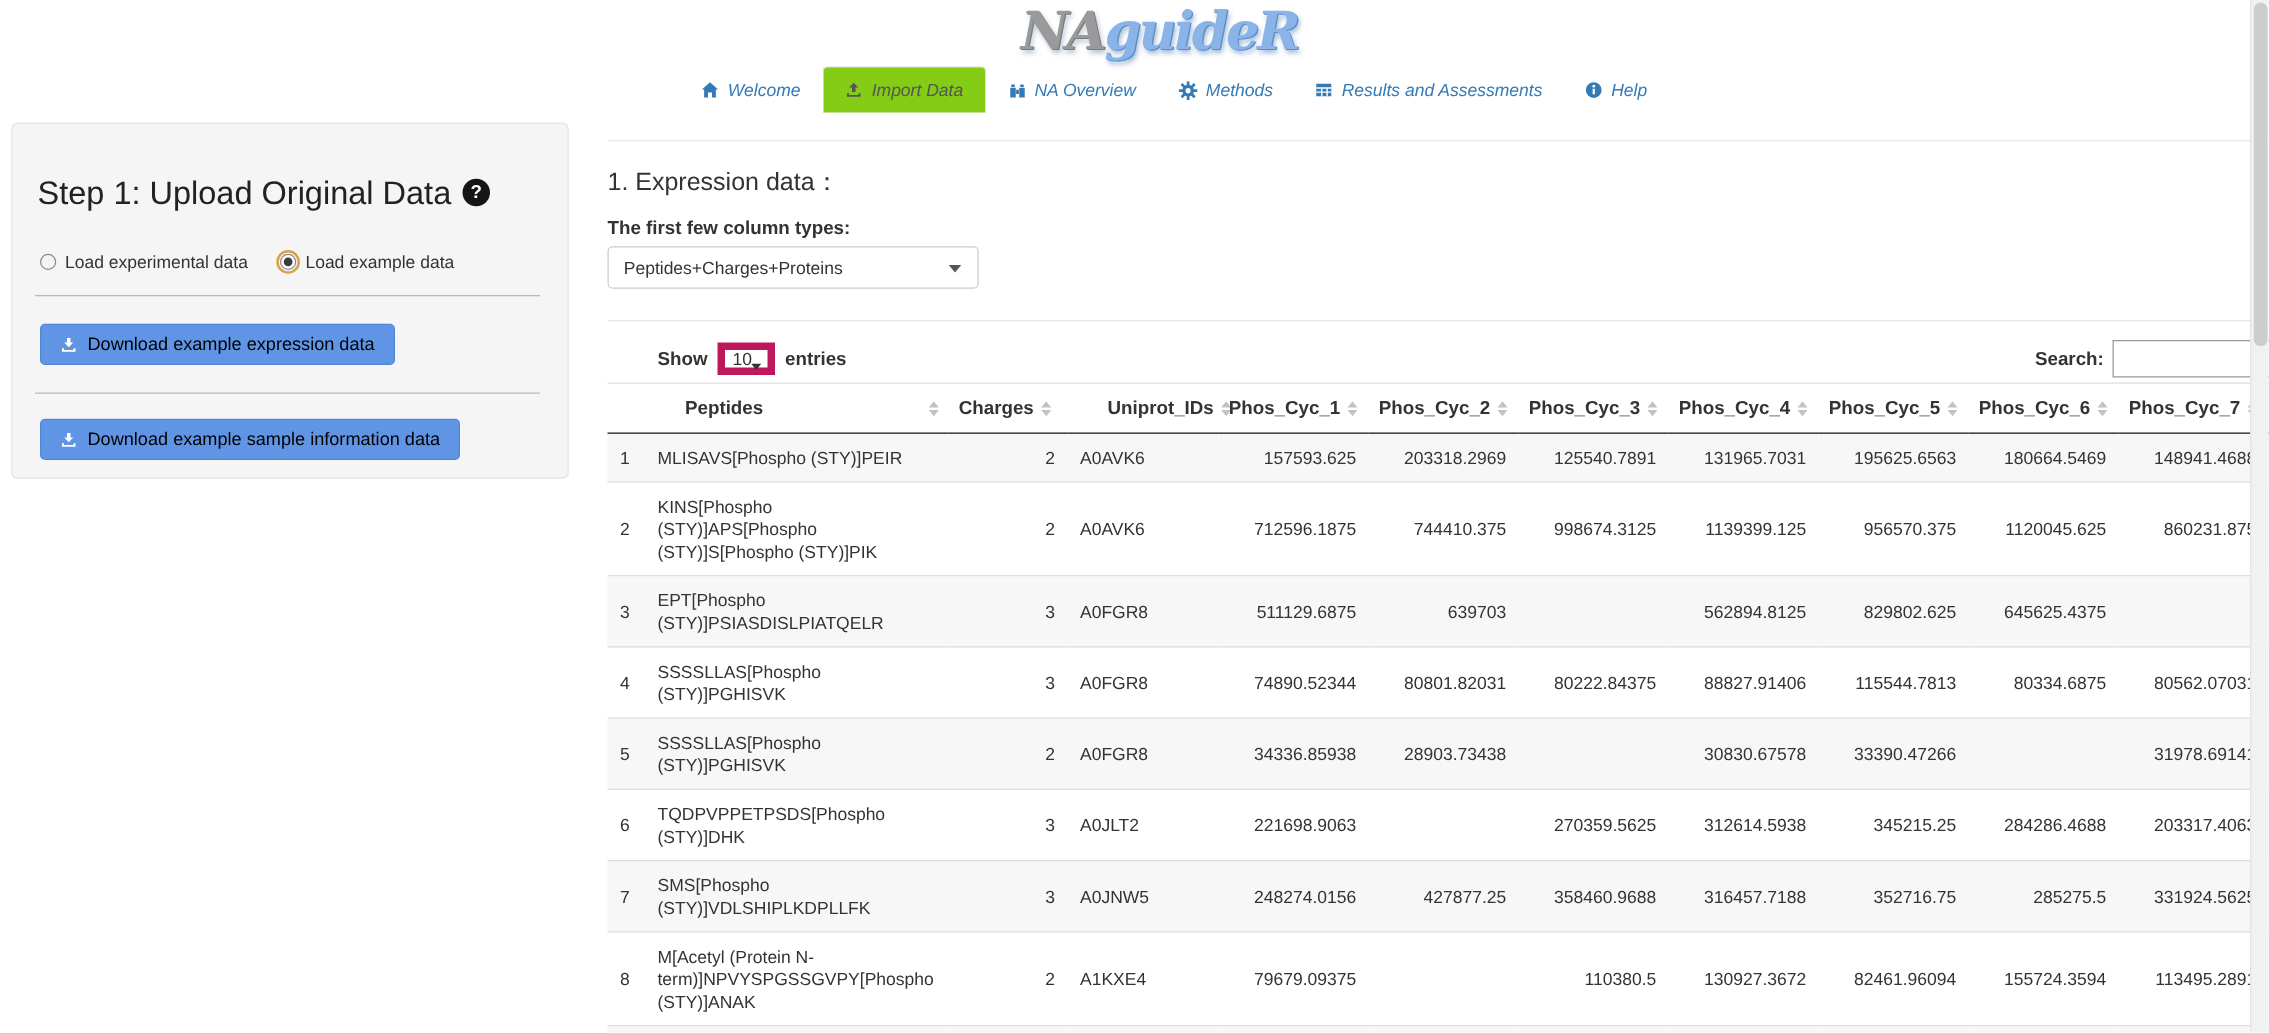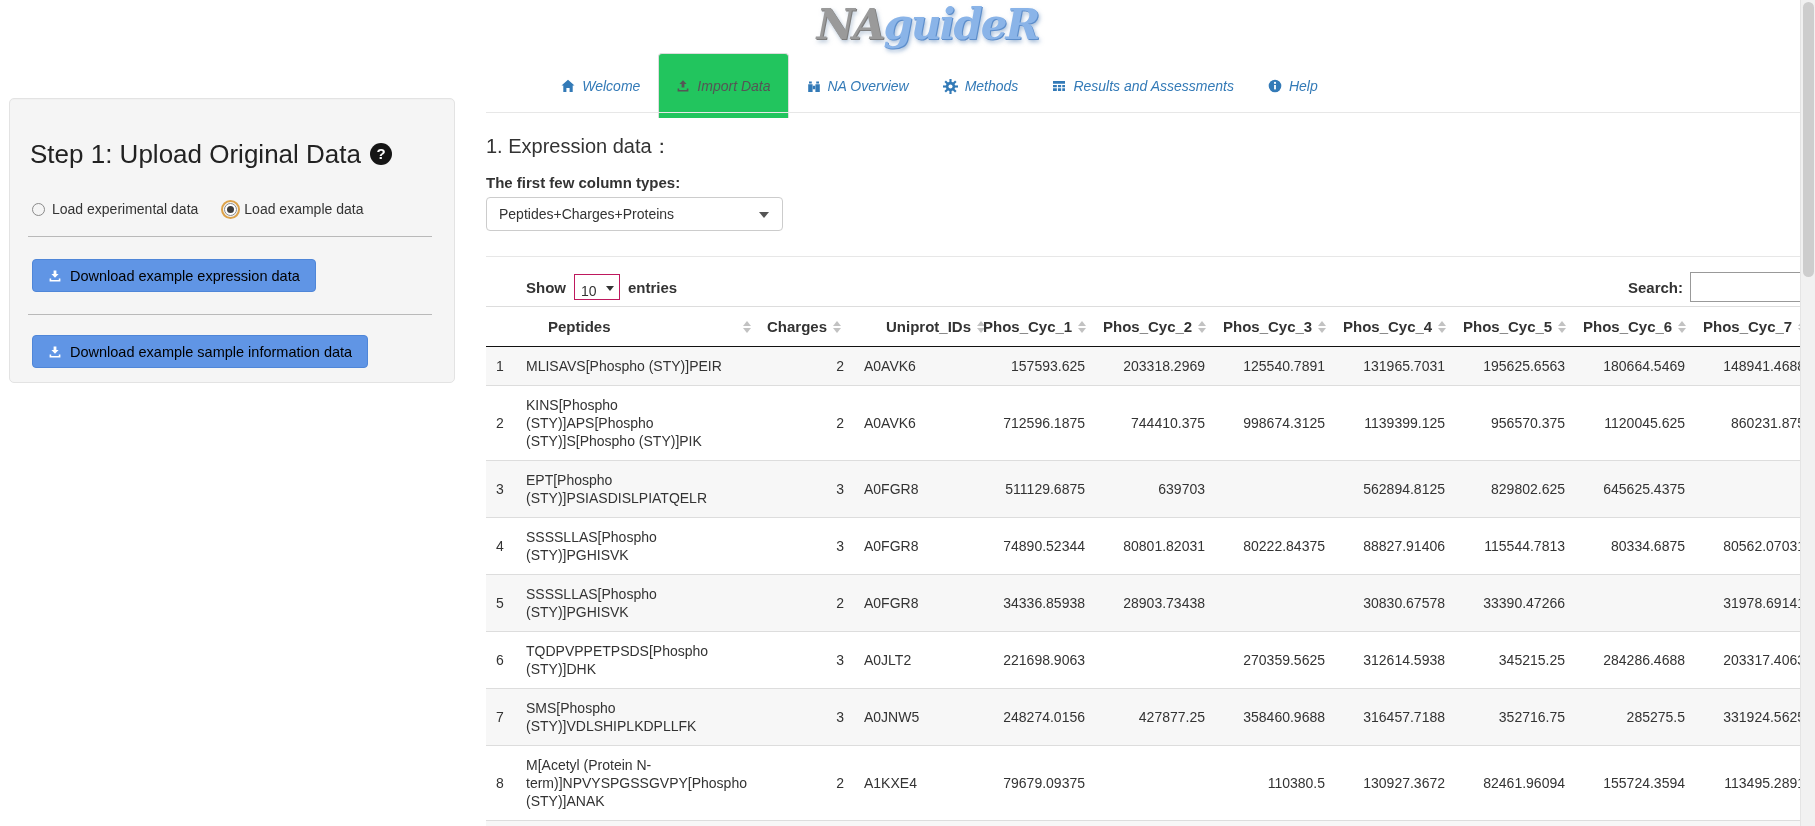--- a/index.html
+++ b/index.html
@@ -16,22 +16,22 @@
   }
   .logo .na{color:#9a9a9a;text-shadow:1px 1px 0 #7d7d7d,2px 3px 4px rgba(110,140,175,.55);}
   .logo .guider{color:#8ab4e8;text-shadow:1px 1px 0 #5d8ecb,2px 3px 4px rgba(80,125,180,.55);}
   
   .nav{position:absolute;top:53px;left:0;width:1815px;display:flex;justify-content:center;transform:translateX(32px);}
   .nav-item{
     display:flex;align-items:center;gap:7px;padding:10px 15px;margin:0 1px;
     color:#337ab7;cursor:pointer;font-size:14px;border:1px solid transparent;border-bottom:none;font-style:italic;
   }
   .nav-item.active{
-    color:#555;background:#22c55e;border:1px solid #ddd;border-bottom:none;
-    border-radius:4px 4px 0 0;padding:24px 17px;
+    color:#555;background:#84cc16;border:1px solid #ddd;border-bottom:none;
+    border-radius:4px 4px 0 0;padding:10px 17px;
   }
   .nav-item svg{display:block;}
   
   .sidebar{
     position:absolute;left:9px;top:98px;width:446px;height:285px;box-sizing:border-box;
     background:#f5f5f5;border:1px solid #e3e3e3;border-radius:5px;
     padding:14px 22px 0 18px;box-shadow:inset 0 1px 1px rgba(0,0,0,.02);
   }
   .step-title{margin:26px 0 0 2px;font-size:26px;font-weight:400;color:#222;display:flex;align-items:center;gap:9px;line-height:30px;}
   .q-icon{
@@ -67,22 +67,22 @@
   }
   .select-box .caret{
     position:absolute;right:13px;top:14px;width:0;height:0;
     border-left:5px solid transparent;border-right:5px solid transparent;border-top:6px solid #555;
   }
   .main-hr{border:none;border-top:1px solid #e7e7e7;margin:25px 0 0 0;}
   
   .dt-controls{margin-top:15px;height:30px;position:relative;font-size:15px;font-weight:700;color:#333;}
   .dt-length{display:flex;align-items:center;gap:8px;position:absolute;left:0;top:2px;margin-left:40px;}
   .len-select{
-    width:46px;height:26px;box-sizing:border-box;border:1px solid #be185d;background:#fff;
-    display:inline-flex;align-items:flex-end;padding:0 6px;font-size:14px;font-weight:400;
+    width:46px;height:26px;box-sizing:border-box;border:6px solid #be185d;background:#fff;
+    display:inline-flex;align-items:center;padding:0 6px;font-size:14px;font-weight:400;
     position:relative;cursor:pointer;
   }
   .len-select .caret{
     position:absolute;right:5px;top:11px;width:0;height:0;
     border-left:4px solid transparent;border-right:4px solid transparent;border-top:5px solid #333;
   }
   .dt-search{position:absolute;left:1142px;top:0;display:flex;align-items:center;gap:7px;white-space:nowrap;}
   .search-input{
     width:215px;height:30px;box-sizing:border-box;border:1px solid #999;background:#fff;
     font:inherit;font-weight:400;padding:0 8px;outline:none;

